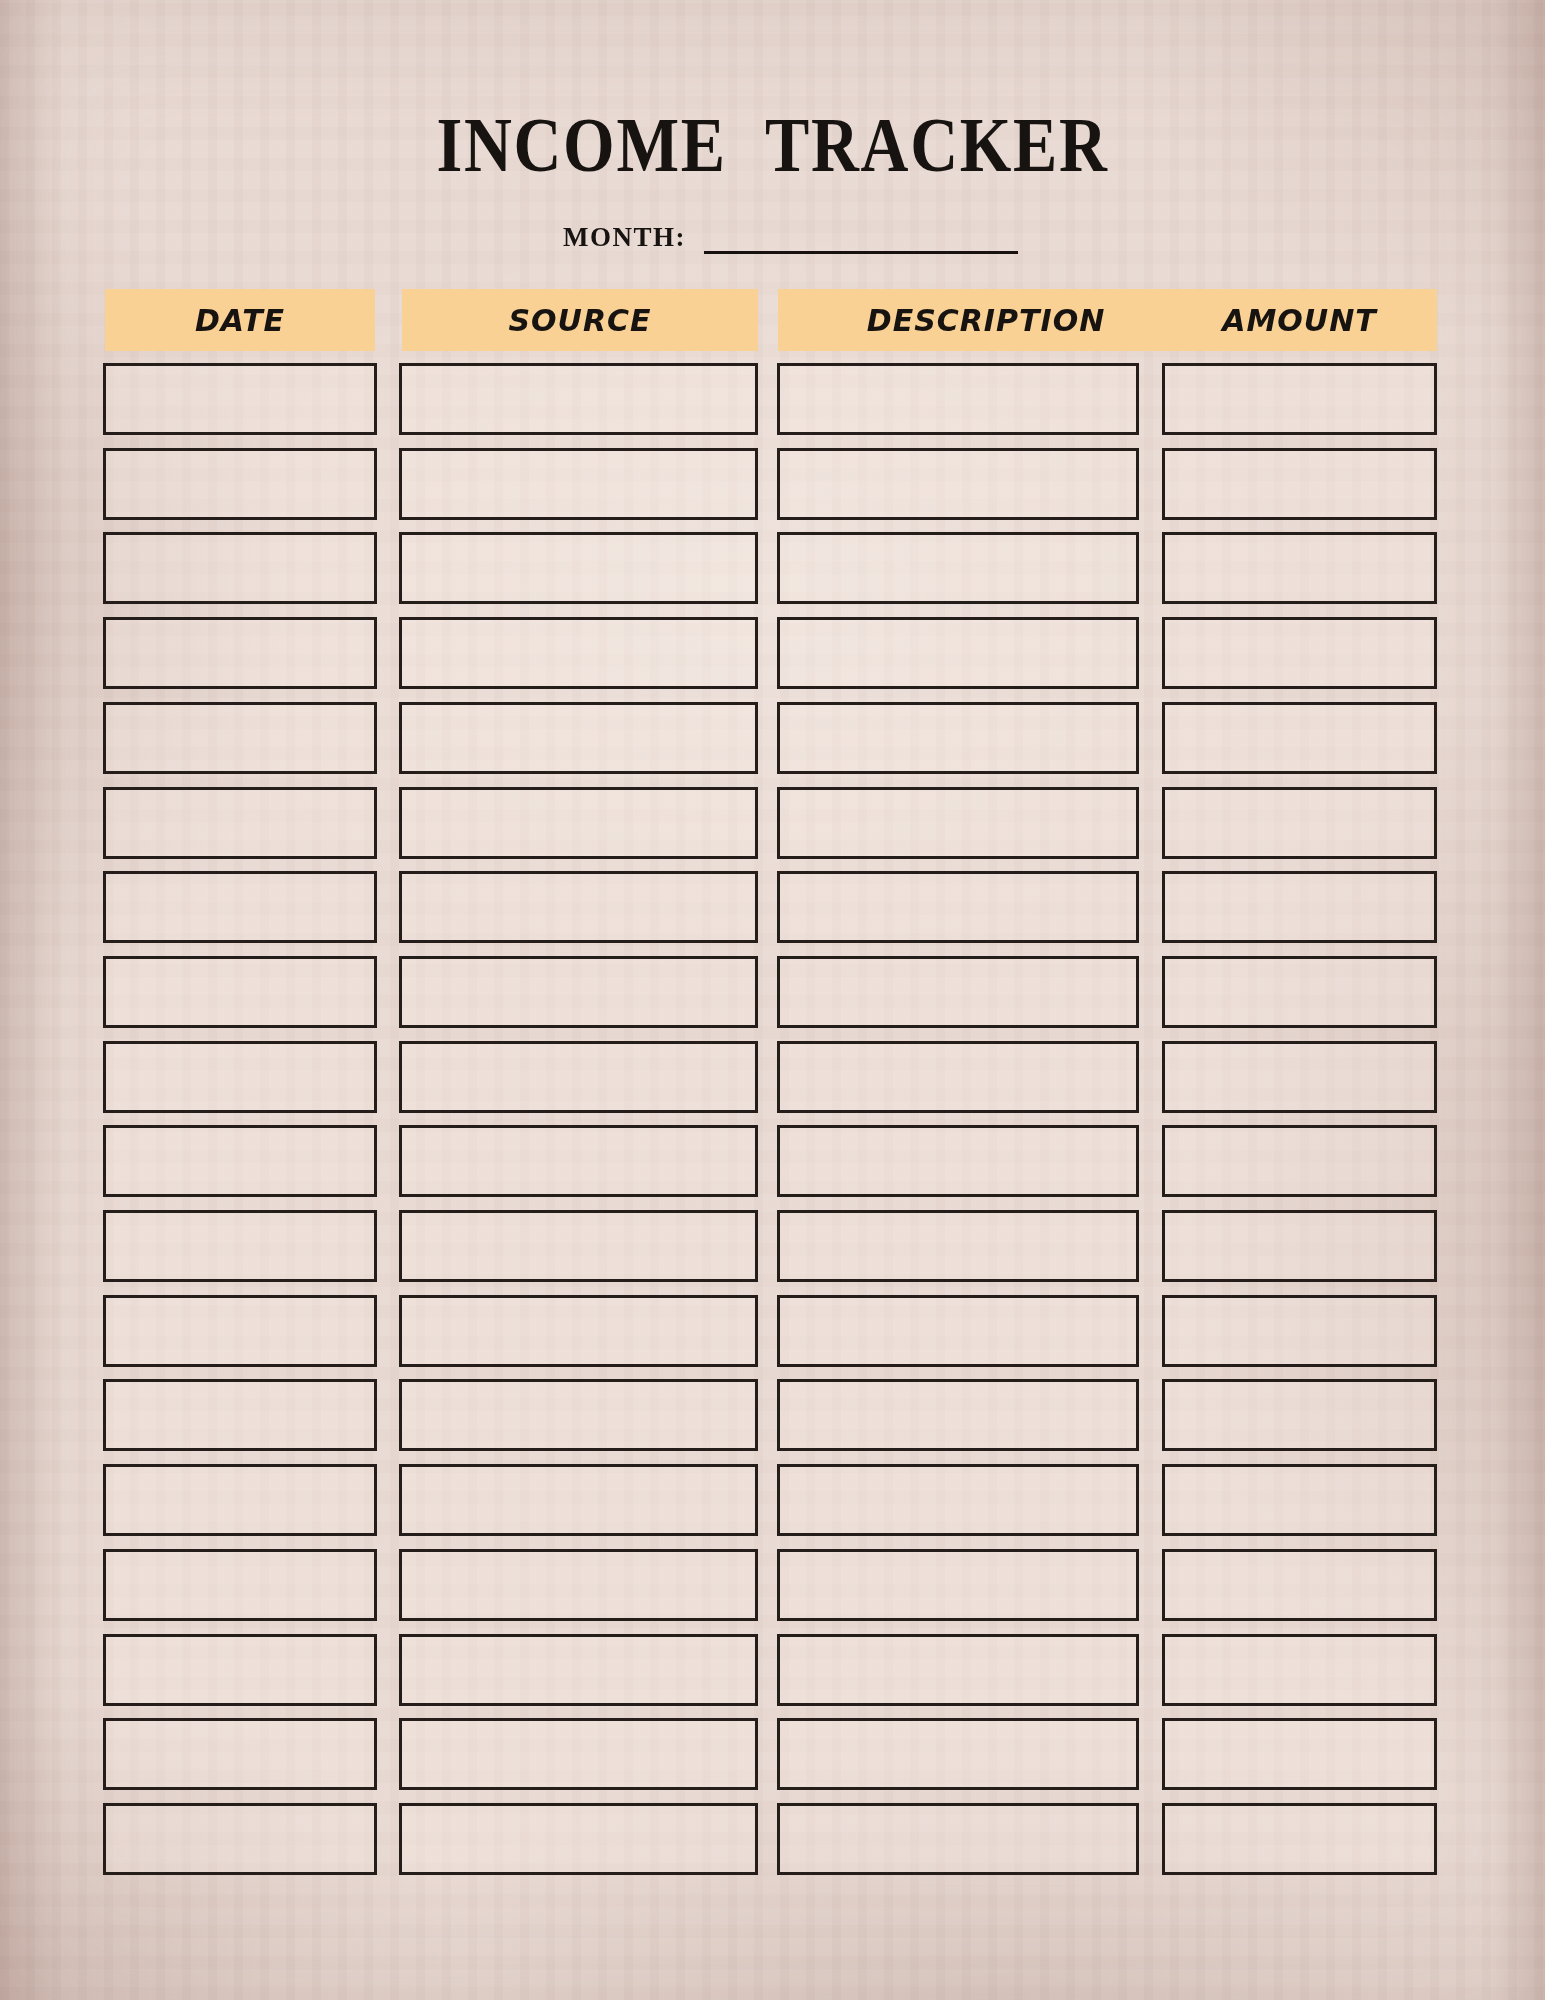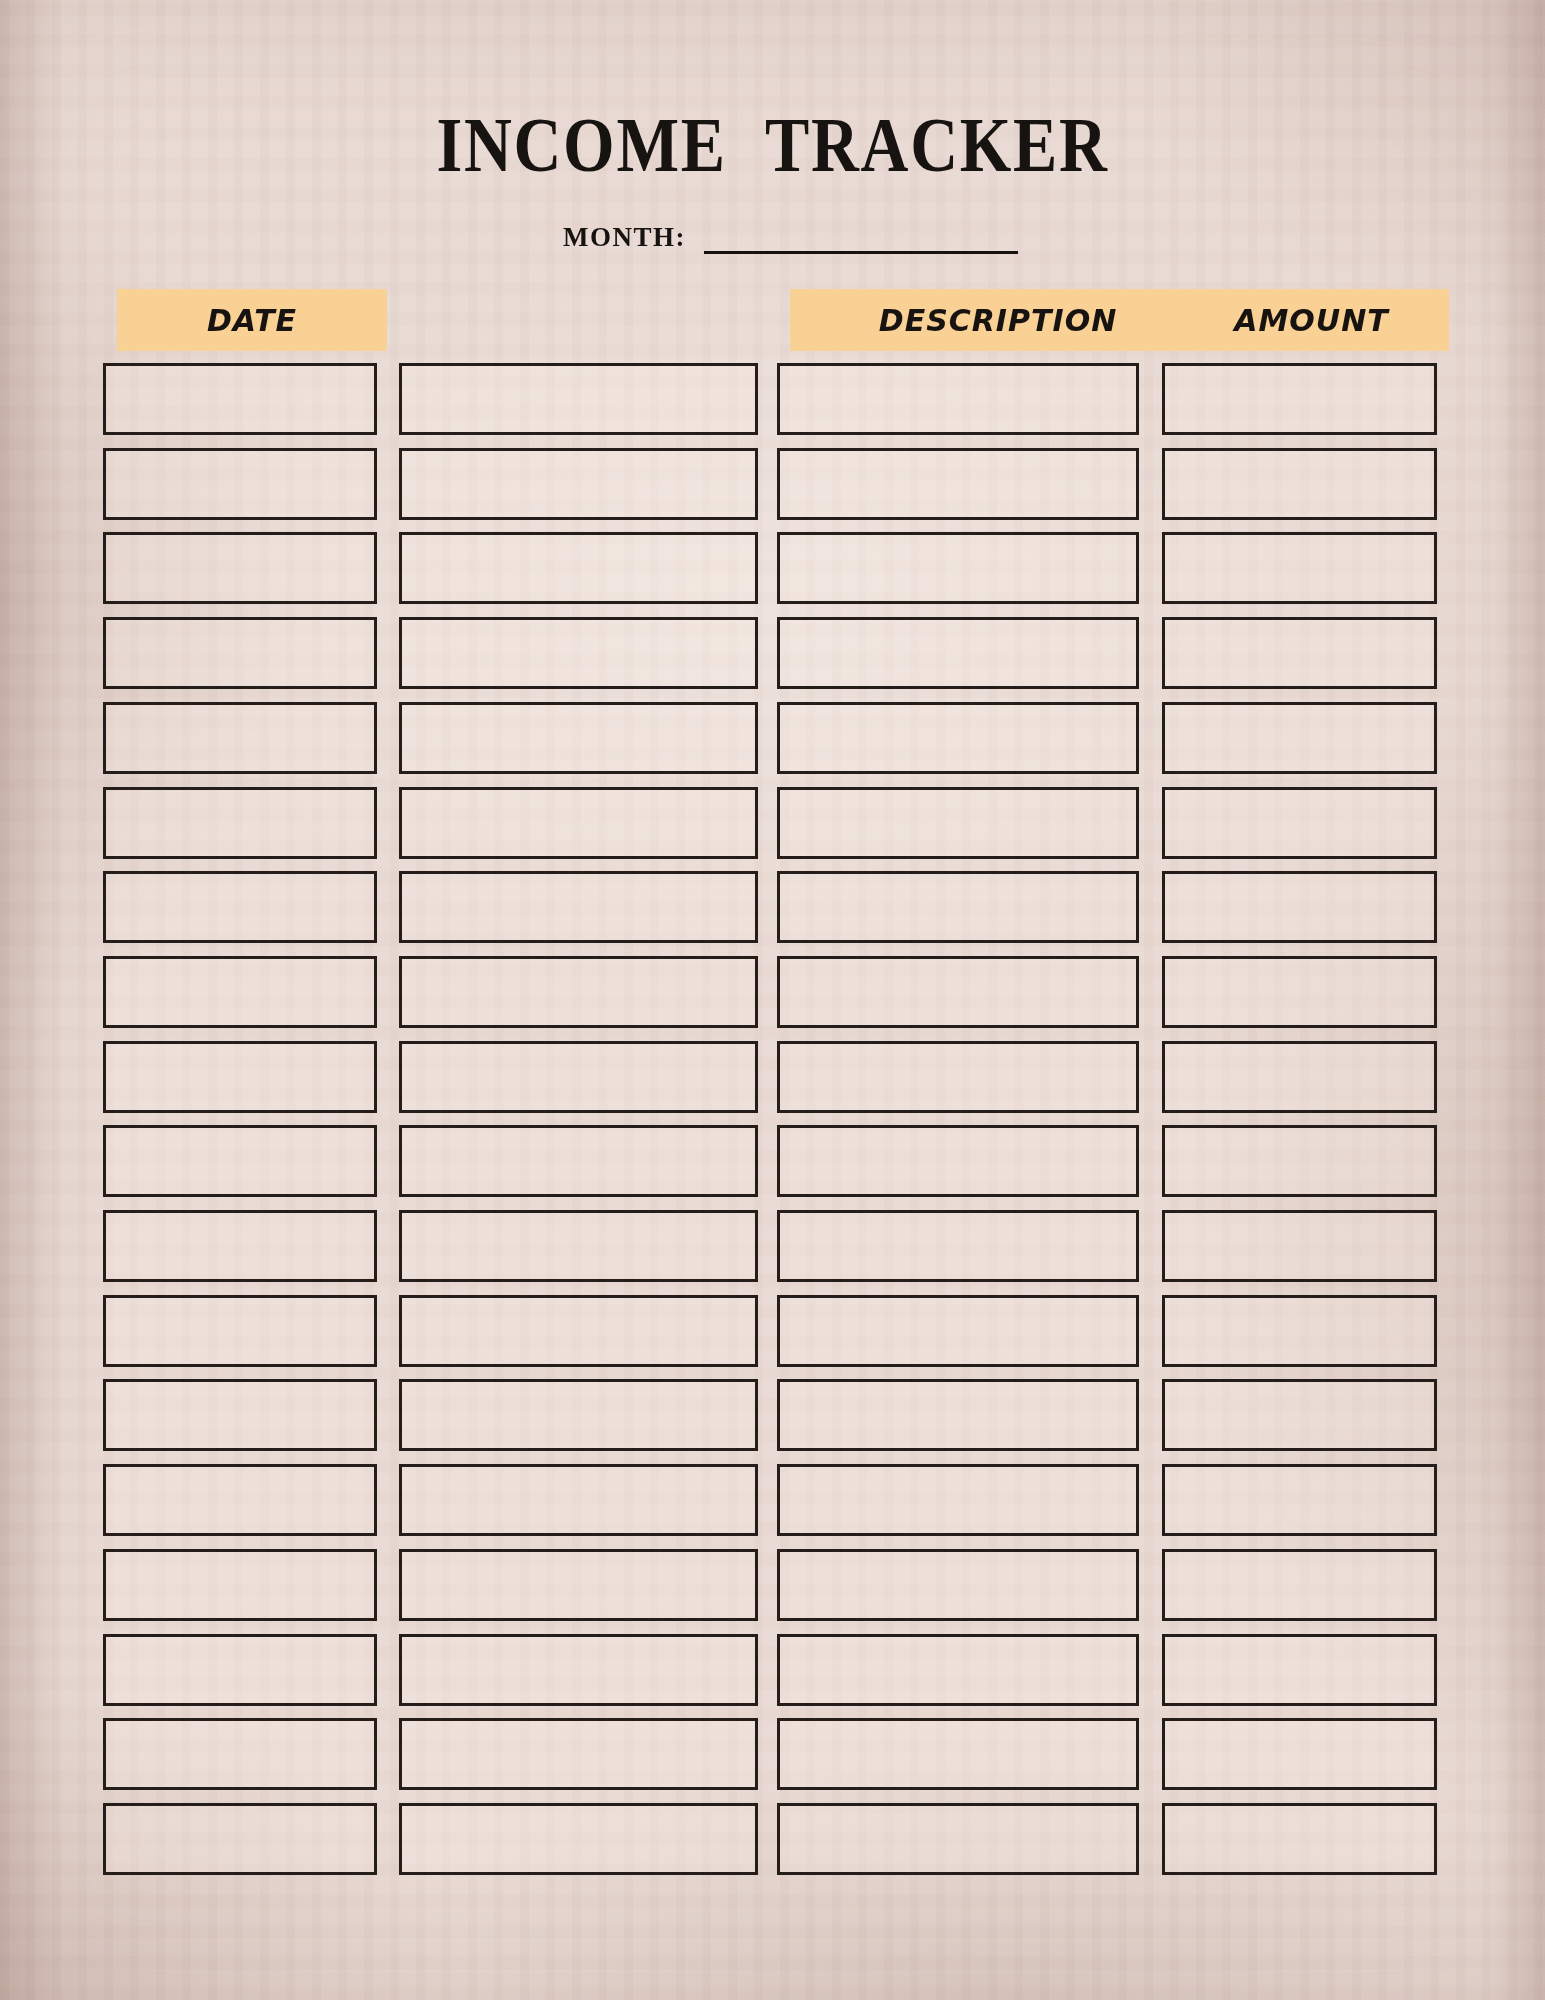--- a/index.html
+++ b/index.html
@@ -56,21 +56,20 @@
     color:var(--text, #171310);
   }
   .col-header{
     position:absolute;top:289px;height:62px;
     background:var(--header-bg, #fad195);
     display:flex;align-items:center;justify-content:center;
     font-family:"DejaVu Sans", sans-serif;
     font-weight:bold;font-style:italic;
     font-size:30px;letter-spacing:1px;
     color:var(--text, #1b1512);
-    margin-left:12px;
   }
   .h0{left:105px;width:270px;}
   .h1{left:402px;width:356px;}
   .h2{left:778px;width:416px;}
   .h3{left:1162px;width:275px;}
   .row{position:absolute;left:0;width:100%;height:72px;}
   .cell{
     position:absolute;top:0;height:72px;
     box-sizing:border-box;
     border:3px solid var(--border, #241d1a);
@@ -88,20 +87,21 @@
 <div class="page">
 
   <div class="title">INCOME TRACKER</div>
 
   <div class="month-row">
     <span class="month-label">MONTH:</span>
     <span class="month-line"></span>
   </div>
 
   <div class="col-header h0">DATE</div>
+  <div class="col-header h1">SOURCE</div>
   <div class="col-header h2">DESCRIPTION</div>
   <div class="col-header h3">AMOUNT</div>
 
   <div>
       <div class="row" style="top: 363px;">
         <div class="cell" style="left: 103px; width: 274px;"></div>
         <div class="cell" style="left: 399px; width: 359px;"></div>
         <div class="cell" style="left: 777px; width: 362px;"></div>
         <div class="cell" style="left: 1162px; width: 275px;"></div>
       </div>

